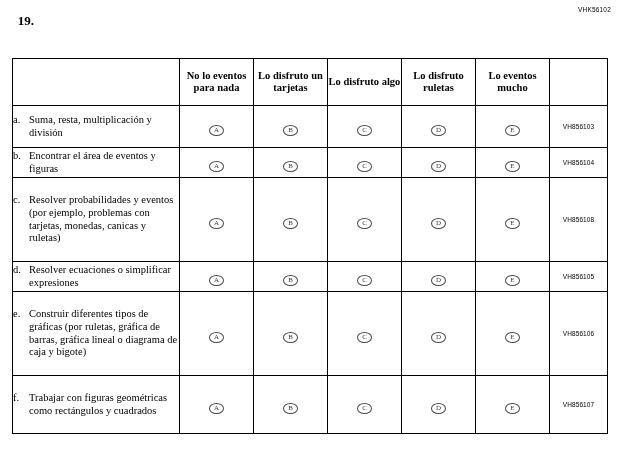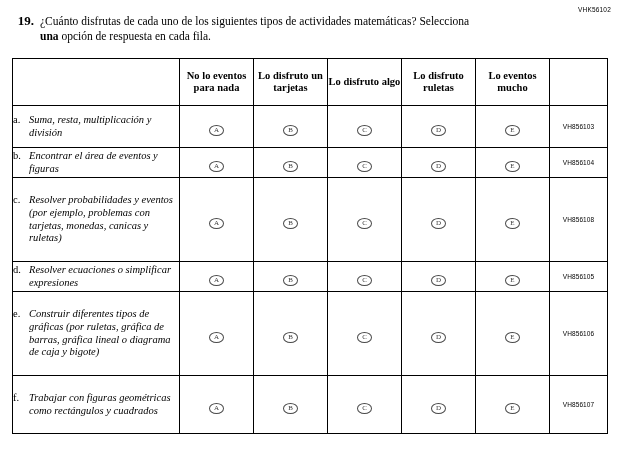--- a/index.html
+++ b/index.html
@@ -97,21 +97,20 @@
   .stem-inner {
     display: flex;
     align-items: flex-start;
   }
   .stem-letter {
     flex: 0 0 16px;
     width: 16px;
   }
   .stem-text {
     flex: 1 1 auto;
-    font-style: italic;
   }
   td.bubble {
     text-align: center;
     vertical-align: middle;
   }
   td.code-cell {
     font-family: "Liberation Sans", sans-serif;
     font-size: 6.5px;
     text-align: center;
     vertical-align: middle;
@@ -133,21 +132,20 @@
 </style>
 </head>
 <body>
 
 <div class="page">
 
   <div class="corner-code">VHK56102</div>
 
   <div class="question-block">
     <div class="q-number">19.</div>
-    <div class="q-text"><span>¿Cuánto disfrutas de cada uno de los siguientes tipos de actividades matemáticas? Selecciona </span><b>una</b><span> opción de respuesta en cada fila.</span></div>
   </div>
 
   <table class="matrix">
     <colgroup>
       <col style="width:167px">
       <col class="opt-col" style="width:74px">
       <col class="opt-col" style="width:74px">
       <col class="opt-col" style="width:74px">
       <col class="opt-col" style="width:74px">
       <col class="opt-col" style="width:74px">

